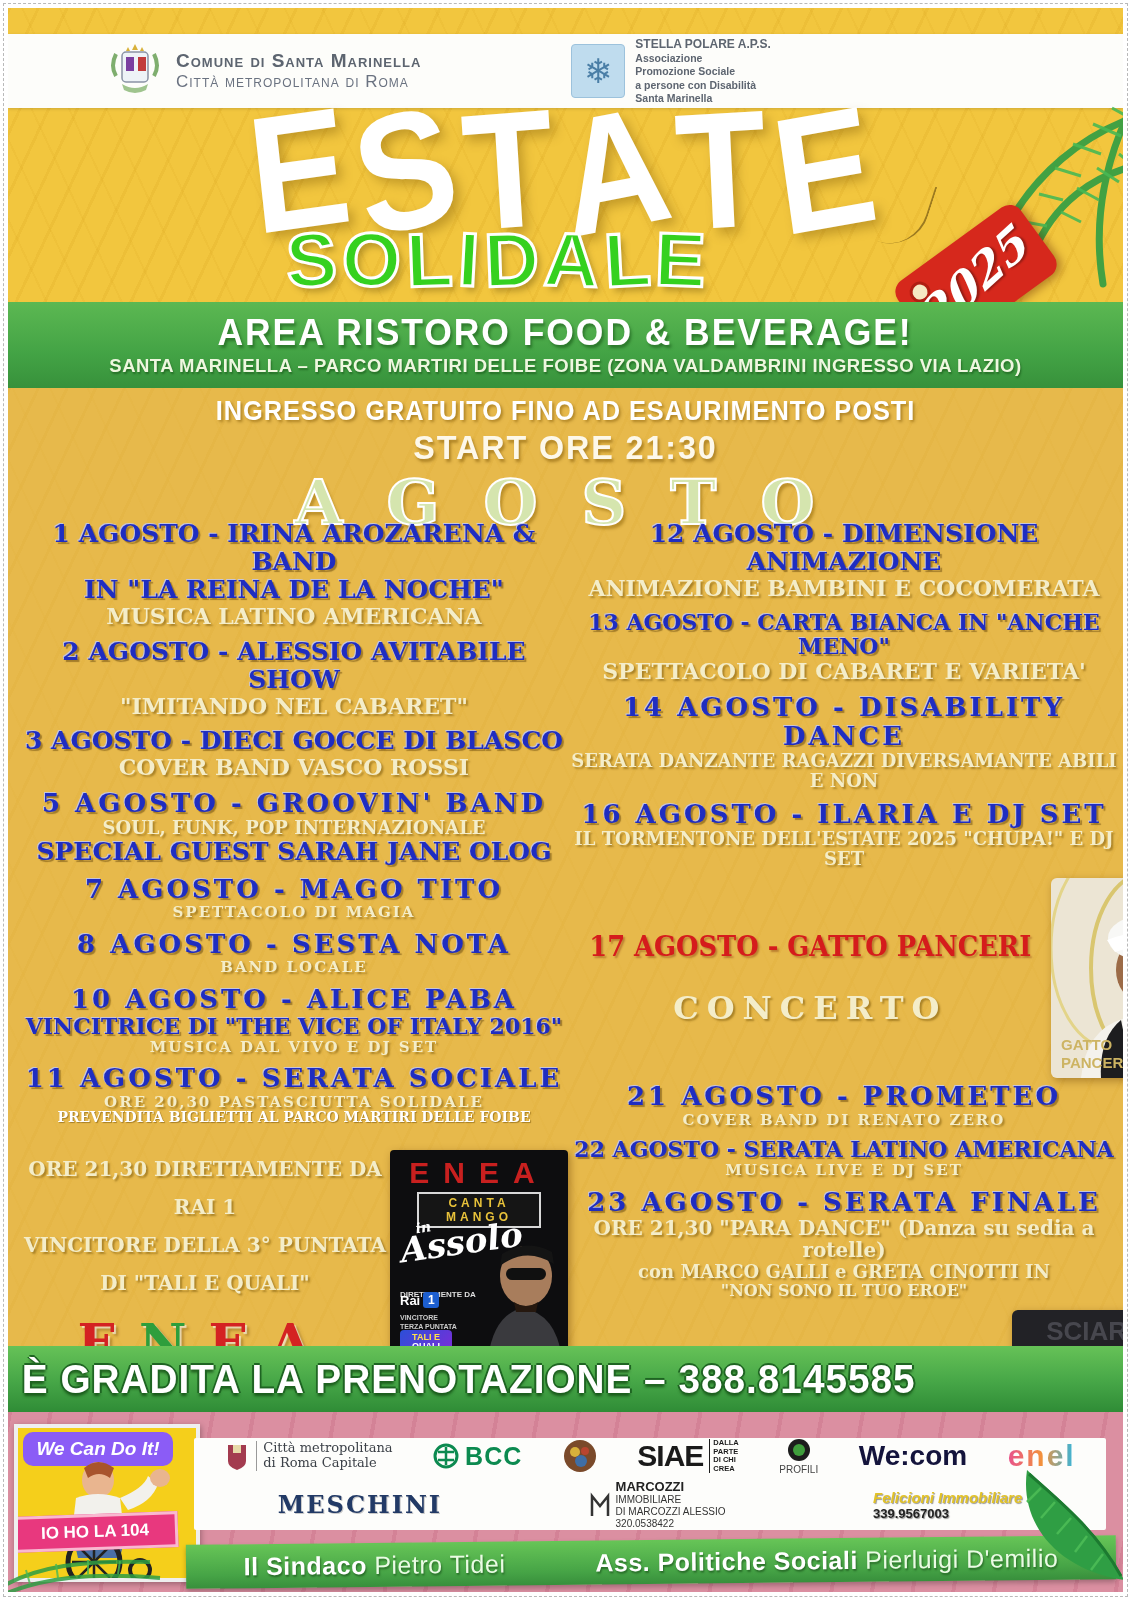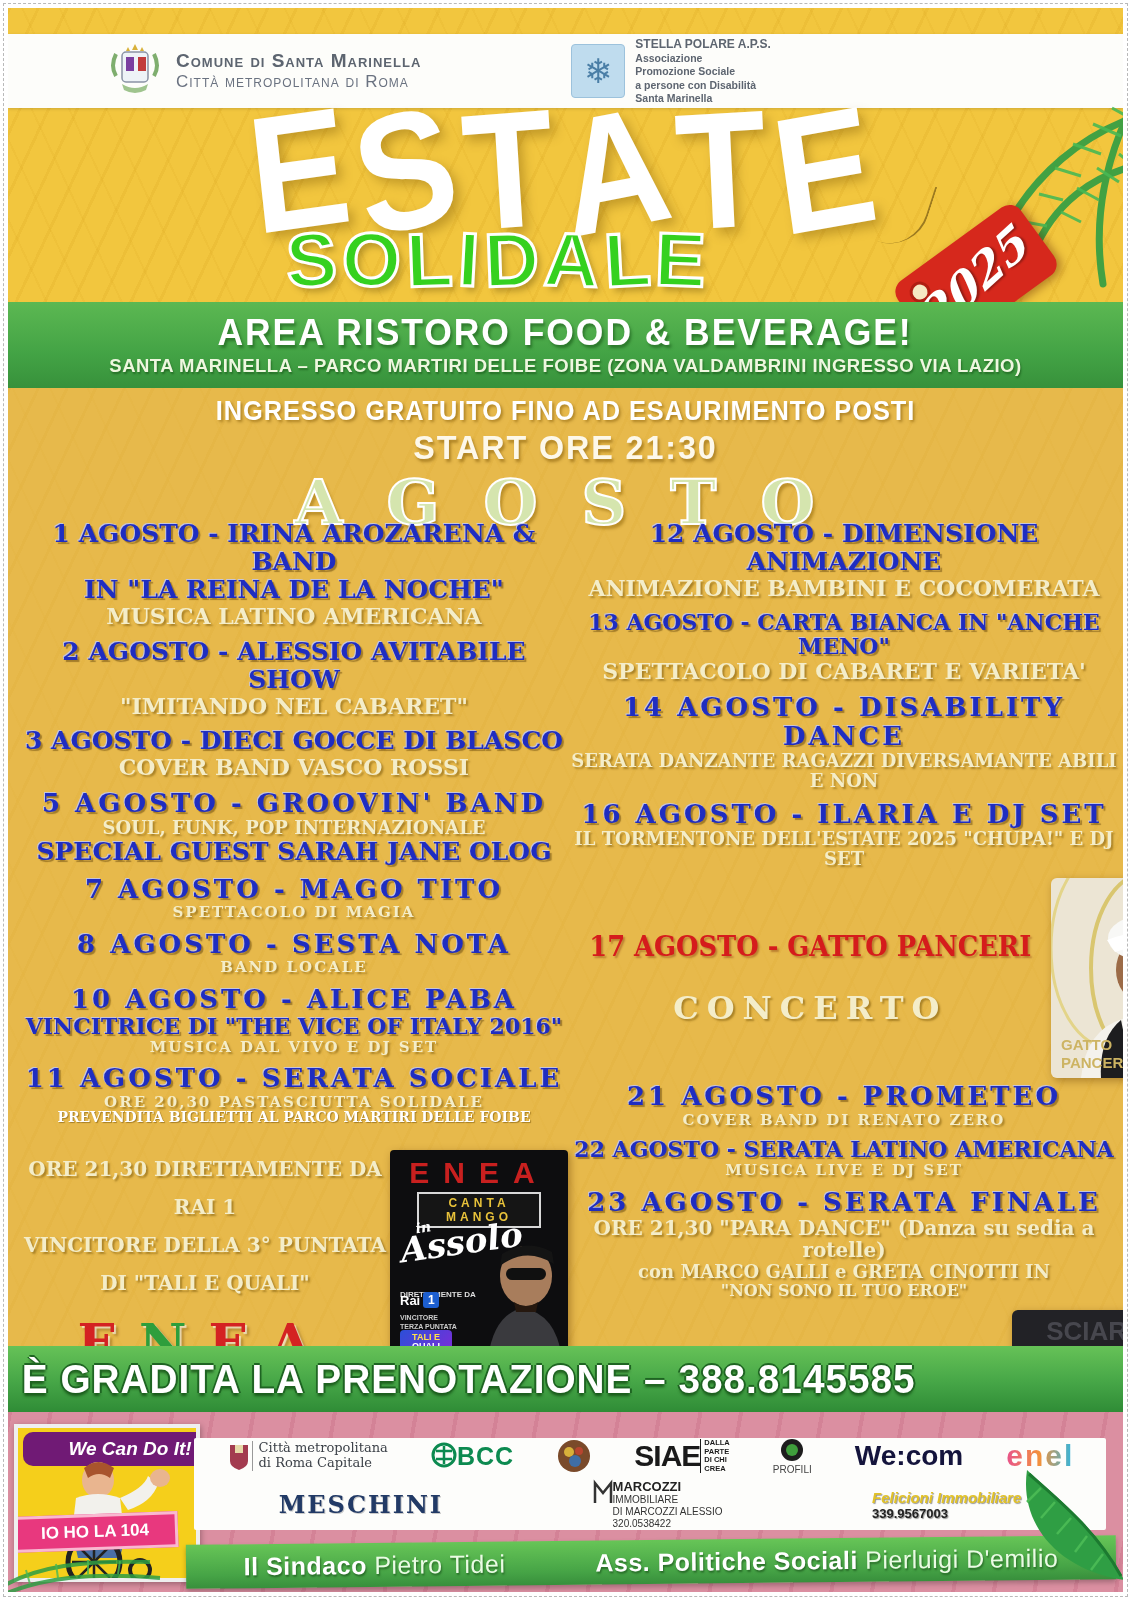--- a/index.html
+++ b/index.html
@@ -126,30 +126,30 @@
   .enea-canta{color:#23a33b;font-family:"DejaVu Serif",serif;font-weight:bold;font-size:31px;
      letter-spacing:3px;text-shadow:1px 1px 0 #ffffff,3px 3px 3px rgba(100,60,0,.35);}
 
   
   .resa-text{color:#ffffff;font-weight:bold;font-size:40px;letter-spacing:1px;transform:scaleX(.97);
      text-shadow:-2px 0 #1e6422,2px 0 #1e6422,0 -2px #1e6422,0 3px 3px rgba(10,60,10,.7);}
 
   
   .wcdi{position:absolute;left:6px;top:12px;width:178px;height:150px;background:#f5cf1b;
      border:4px solid #efefef;box-shadow:1px 2px 6px rgba(0,0,0,.3);overflow:hidden;}
-  .wcdi-bubble{position:absolute;left:5px;top:4px;width:150px;height:34px;background:#701a75;
+  .wcdi-bubble{position:absolute;left:5px;top:4px;width:150px;height:34px;background:#8b5cf6;
      border-radius:10px;color:#fff;font-weight:bold;font-size:19px;display:flex;align-items:center;
-     justify-content:center;font-style:italic;padding-left:32px;}
+     justify-content:center;font-style:italic;}
   .wcdi-banner{position:absolute;left:-6px;top:86px;width:160px;height:30px;background:#e8387e;
      border:3px solid #f9b8d0;color:#fff;font-weight:bold;font-size:17px;display:flex;
      align-items:center;justify-content:center;transform:rotate(-2deg);}
   .sponsor-strip{position:absolute;left:186px;top:26px;width:912px;height:92px;background:#fdfdfb;
      border-radius:2px;display:flex;flex-direction:column;justify-content:center;padding:2px 10px;box-sizing:border-box;}
   .spon-row{display:flex;align-items:center;justify-content:space-around;}
-  .spon-item{display:flex;align-items:flex-start;}
+  .spon-item{display:flex;align-items:center;gap:6px;}
   .citta-txt{font-family:"DejaVu Serif",serif;font-size:13px;color:#3c4148;line-height:1.15;border-left:1px solid #999;padding-left:6px;}
   .bcc{color:#0c8a50;font-weight:bold;font-size:25px;letter-spacing:1px;}
   .siae{font-size:30px;font-weight:bold;color:#1a1a1a;letter-spacing:-1px;font-stretch:condensed;}
   .siae-side{font-size:7.5px;font-weight:bold;color:#1a1a1a;border-left:1.5px solid #1a1a1a;padding-left:3px;line-height:1.15;}
   .profili{font-size:10px;color:#444;text-align:center;line-height:1.1;}
   .wecom{font-size:28px;color:#14143c;font-weight:bold;letter-spacing:0;}
   .enel{font-size:30px;font-weight:bold;background:linear-gradient(90deg,#e8538c,#f3923b,#29b7e6);
      -webkit-background-clip:text;background-clip:text;color:transparent;letter-spacing:2px;}
   .meschini{font-family:"DejaVu Serif",serif;font-weight:bold;font-size:24px;color:#223a66;
      letter-spacing:2px;text-shadow:1px 1px 0 #c9c9c9;}

